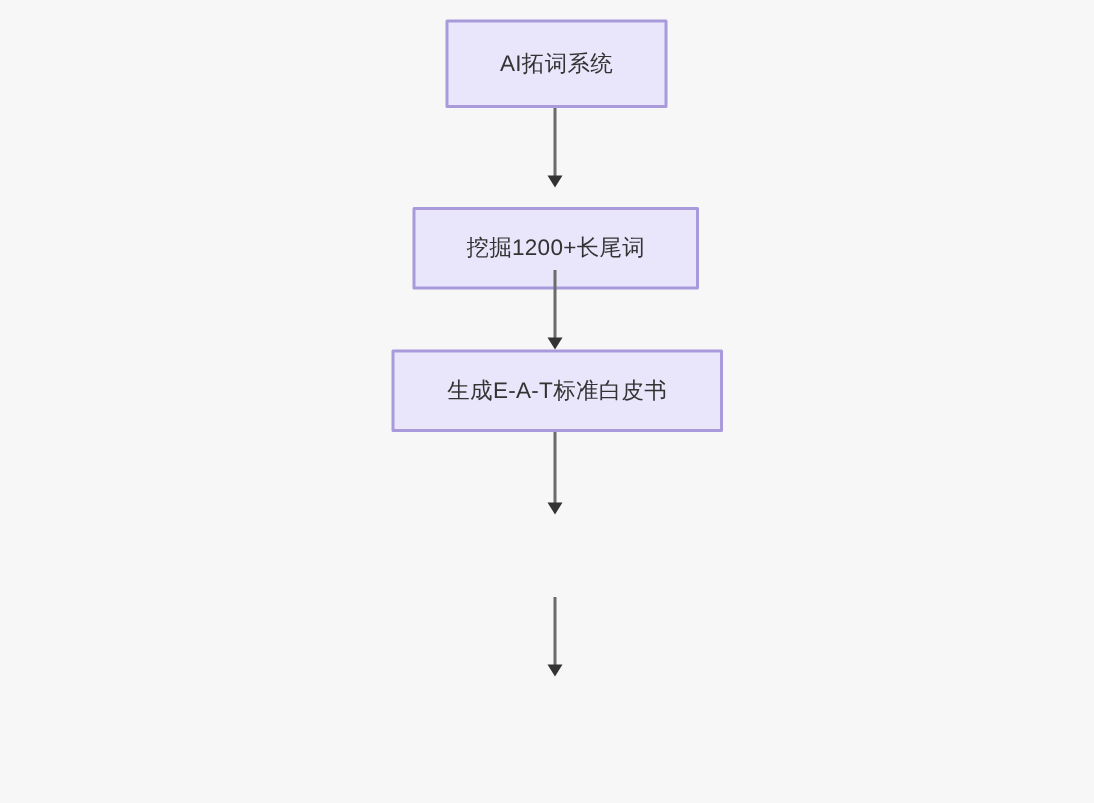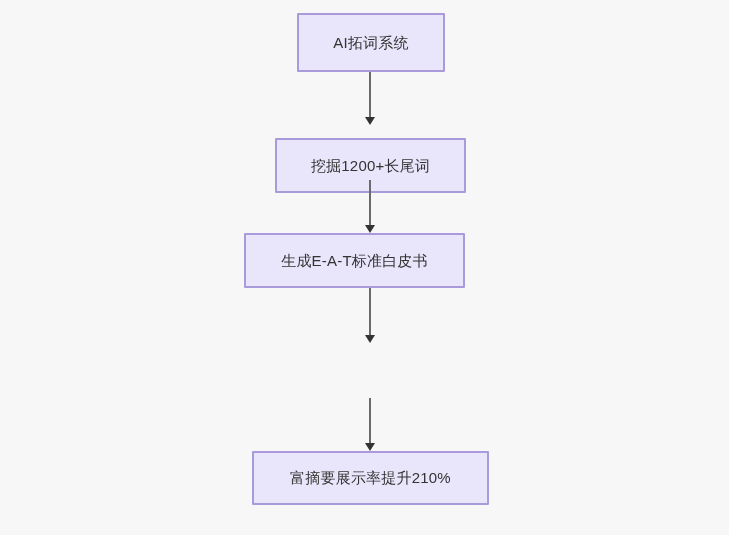--- a/index.html
+++ b/index.html
@@ -76,32 +76,29 @@
 
   <div class="node" style="left:275px; top:125px; width:191px; height:55px;margin-top:13px;">
     <span class="node-label">挖掘1200+长尾词</span>
   </div>
 
   <div class="edge" style="left:363px; top:180px; height:53px;">
     <div class="edge-line"></div>
     <div class="edge-arrow"></div>
   </div>
 
-  <div class="node" style="left:244px; top:233px; width:221px; height:55px;">
+  <div class="node" style="left:261px; top:233px; width:221px; height:55px;">
     <span class="node-label">生成E-A-T标准白皮书</span>
   </div>
 
   <div class="edge" style="left:363px; top:288px; height:55px;">
     <div class="edge-line"></div>
     <div class="edge-arrow"></div>
   </div>
 
 
   <div class="edge" style="left:363px; top:398px; height:53px;">
     <div class="edge-line"></div>
     <div class="edge-arrow"></div>
   </div>
 
-  <div class="node" style="left:252px; top:451px; width:237px; height:54px;">
-    <span class="node-label">富摘要展示率提升210%</span>
-  </div>
 
 </div>
 
 </body></html>

